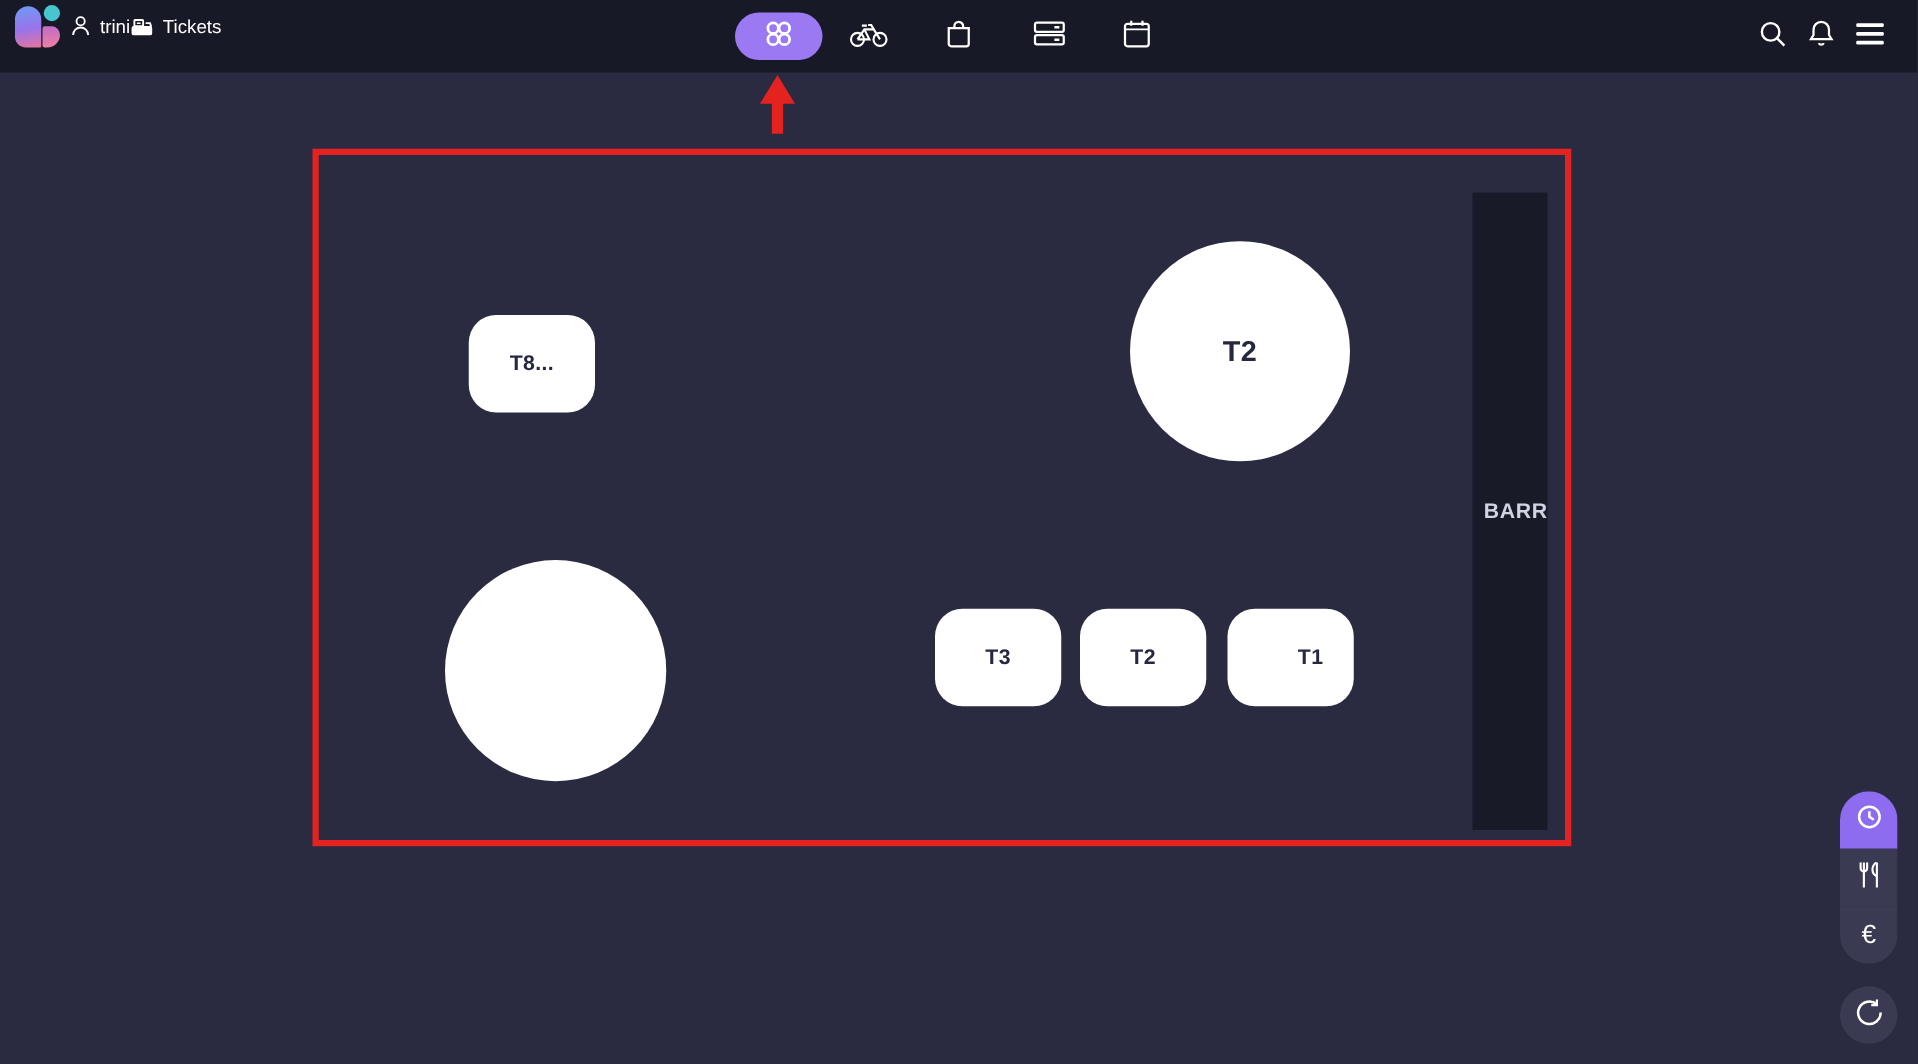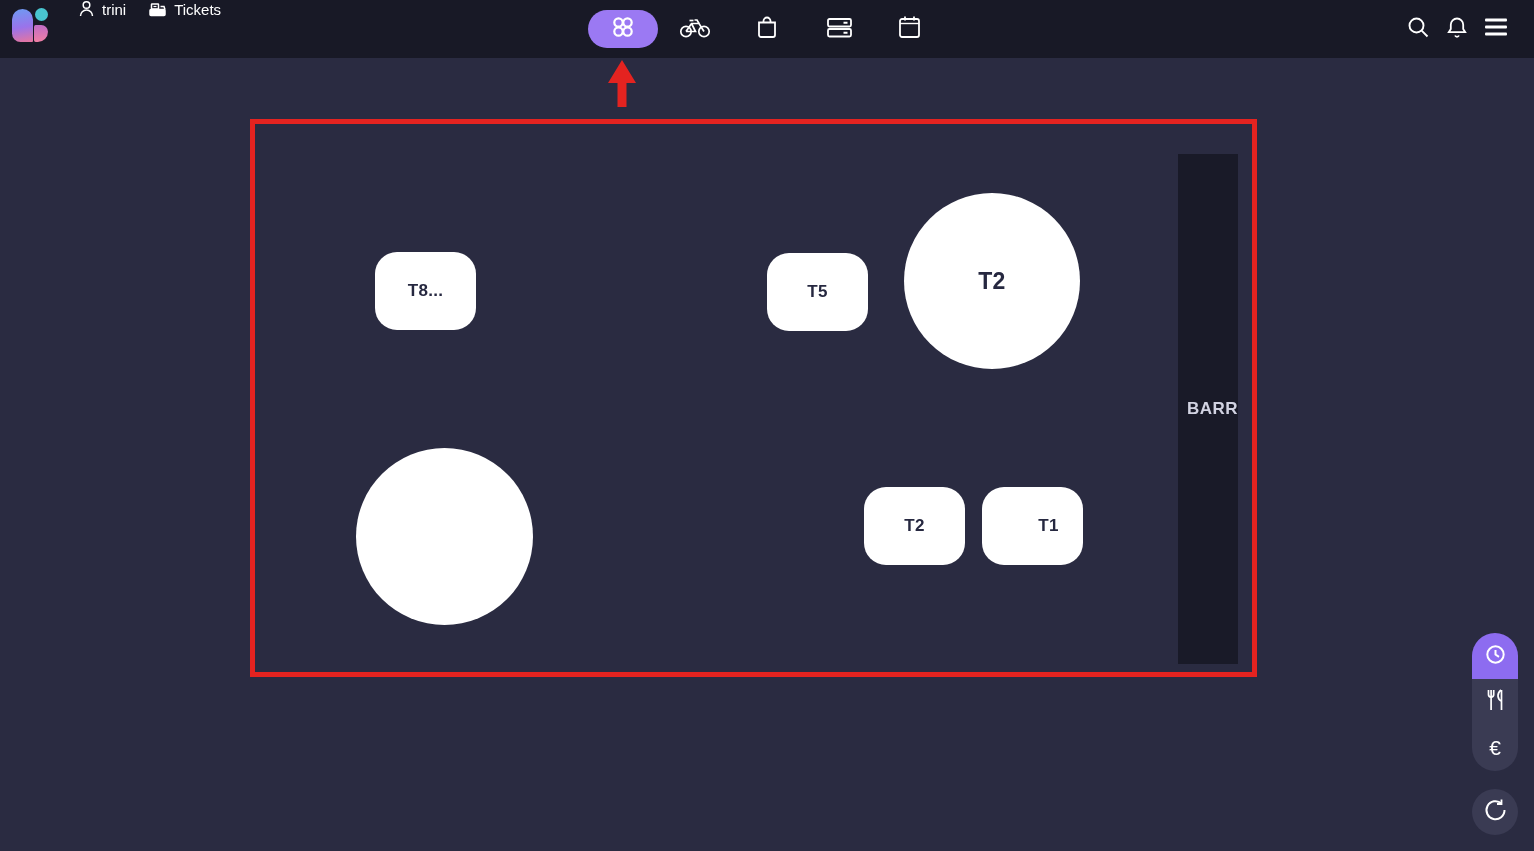--- a/index.html
+++ b/index.html
@@ -11,21 +11,21 @@
   }
   .page { position:relative; width:1534px; height:851px; background:#2a2b41; }
 
   
   .navbar {
     position:absolute; top:0; left:0; width:1534px; height:58px;
     background:#181926; z-index:5;
   }
   .nav-left {
     position:absolute; left:10px; top:0; height:42px;
-    display:flex; align-items:flex-start; gap:22px;
+    display:flex; align-items:center; 
   }
   .logo { position:relative; width:46px; height:50px; cursor:pointer; }
   .logo-leaf {
     position:absolute; left:2px; top:9px; width:21px; height:33px;
     background:linear-gradient(170deg,#6d9bf3 0%, #9a73ea 55%, #e7759e 100%);
     border-radius:11px 11px 1px 9px;
   }
   .logo-dot {
     position:absolute; left:25px; top:8px; width:13px; height:13px;
     background:#49c5cf; border-radius:50%;
@@ -236,23 +236,23 @@
     </svg>
   </div>
 
   <div class="zone-outline"></div>
 
   <div class="bar-block">
     <span class="bar-label">BARRA</span>
   </div>
 
   <div class="table sq t-t8">T8...</div>
-  <div class="table sq t-t5">T5</div>
   <div class="table rd t-t2big">T2</div>
   <div class="table rd t-blank"></div>
+  <div class="table sq t-t3">T3</div>
   <div class="table sq t-t2s">T2</div>
   <div class="table sq t-t1">T1</div>
 
   <div class="side-pill">
     <div class="side-seg active">
       <span>
         <svg width="23" height="23" viewBox="0 0 23 23" fill="none" stroke="#ffffff" stroke-width="2">
           <circle cx="11.5" cy="11.5" r="8.2"></circle>
           <path d="M11.5 7 V11.5 L15 13.8"></path>
         </svg>

